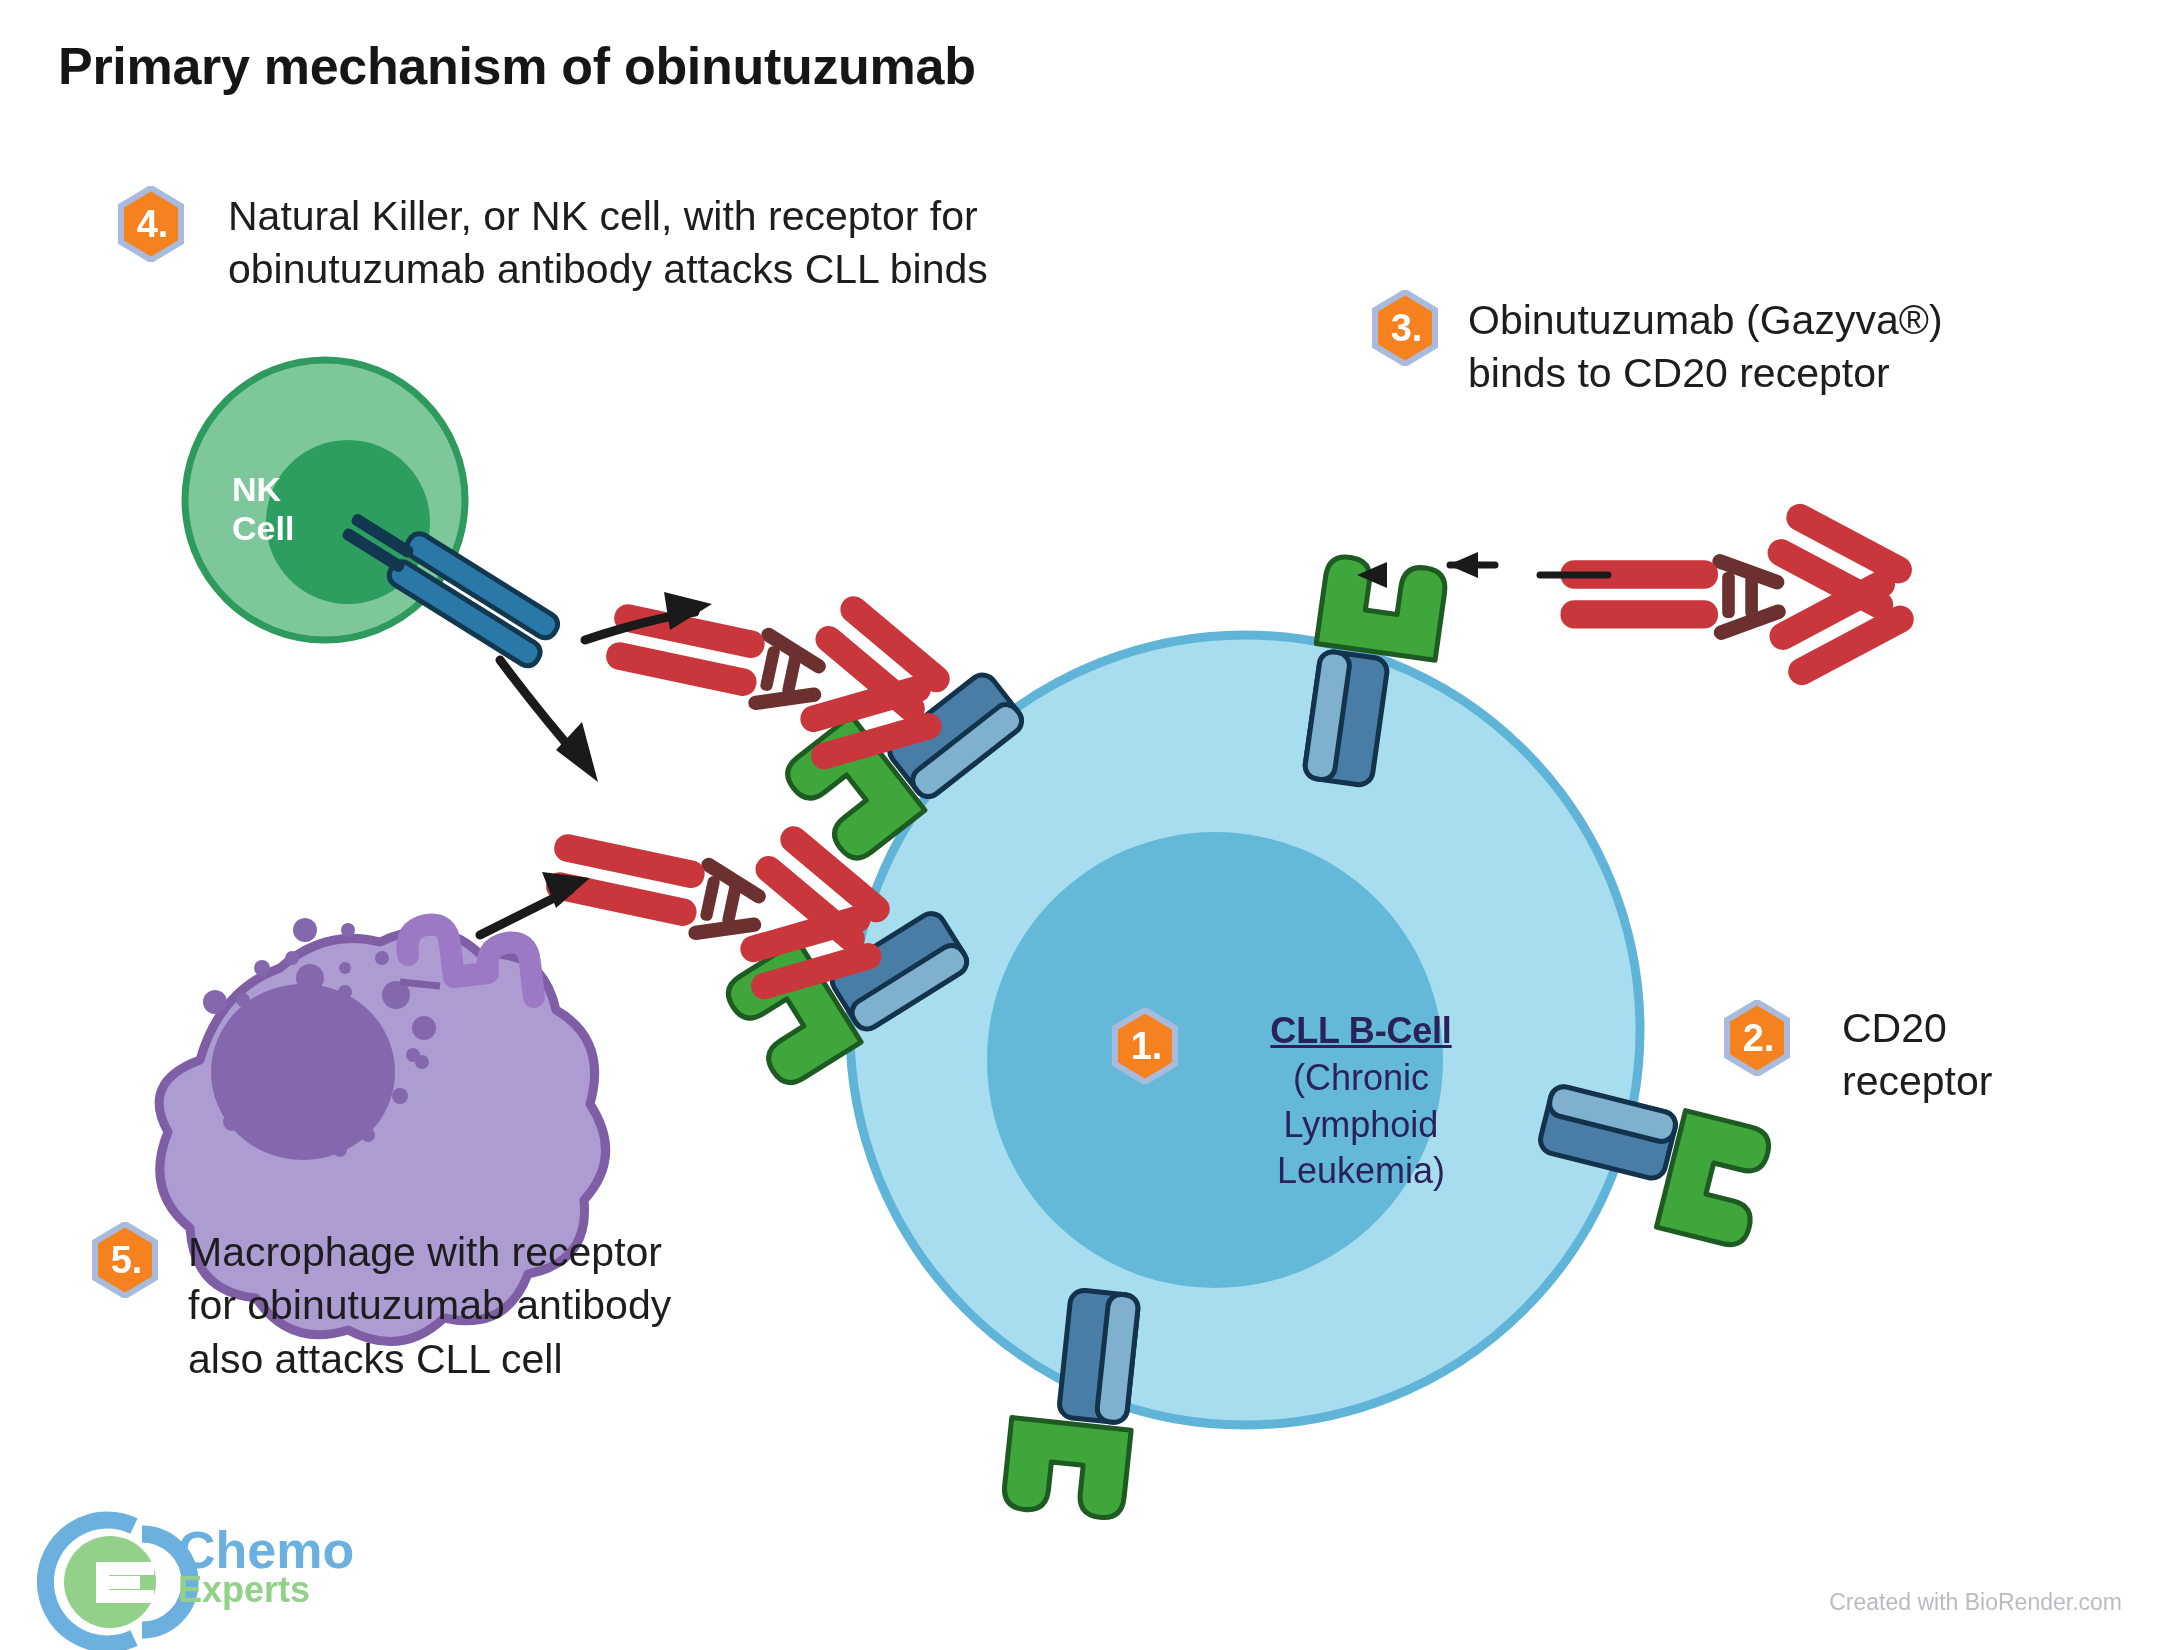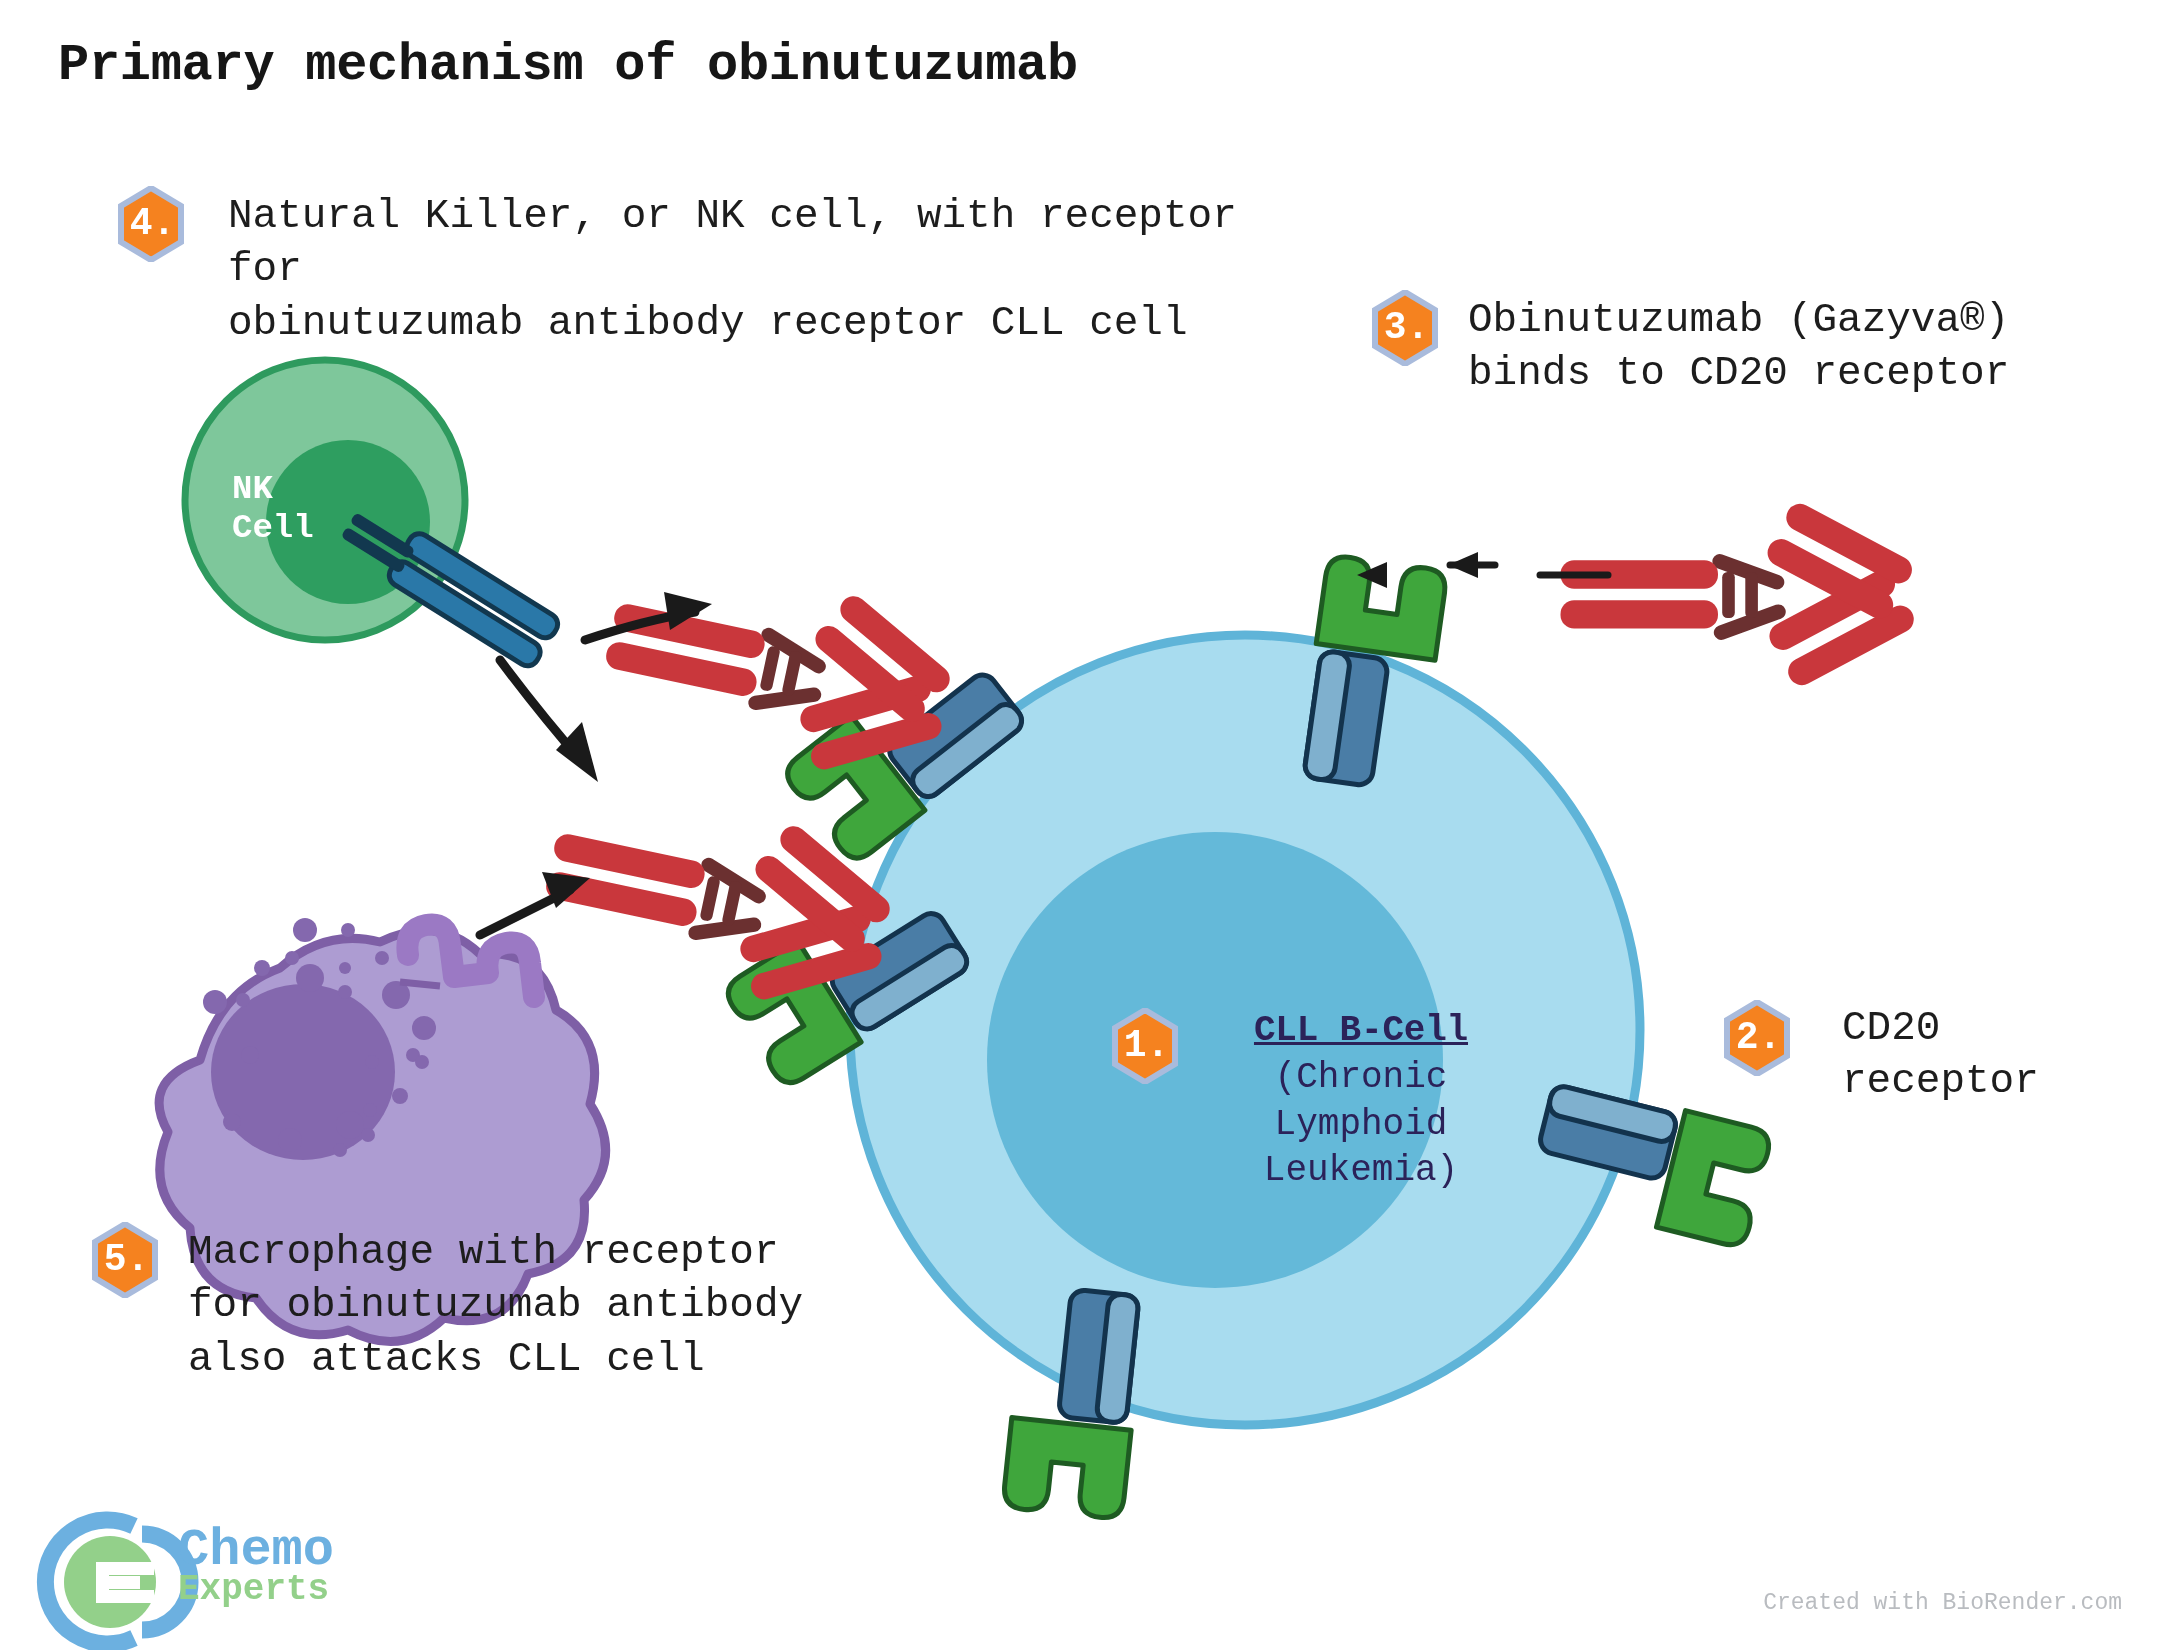--- a/index.html
+++ b/index.html
@@ -3,21 +3,21 @@
 <meta charset="utf-8">
 <style>
   html,body{margin:0;padding:0;}
   body{
     width:2160px;height:1650px;
     background:#ffffff;
     font-family:"Liberation Sans",sans-serif;
     position:relative;
     overflow:hidden;
   }
-  .stage{position:absolute;left:0;top:0;width:2160px;height:1650px;font-family:Liberation Mono, monospace;}
+  .stage{position:absolute;left:0;top:0;width:2160px;height:1650px;}
 
   
   #page-title{
     position:absolute;left:58px;top:36px;
     font-size:52px;font-weight:bold;color:#161616;
     letter-spacing:-0.3px;
     white-space:nowrap;
   }
 
   
@@ -238,21 +238,21 @@
   <div id="page-title">Primary mechanism of obinutuzumab</div>
 
   <div class="hex" style="left:118px;top:186px;">
     <svg class="hexshape" viewBox="0 0 66 76">
       <polygon points="33,2 63,20 63,56 33,74 3,56 3,20" fill="#F5821F" stroke="#A9BBDC" stroke-width="6"></polygon>
     </svg>
     <span class="num">4.</span>
   </div>
   <div class="steptext" style="left:228px;top:190px;width:1070px;">
     <div>Natural Killer, or NK cell, with receptor for</div>
-    <div>obinutuzumab antibody receptor CLL cell</div>
+    <div>obinutuzumab antibody attacks CLL binds</div>
   </div>
 
   <div class="hex" style="left:1372px;top:290px;">
     <svg class="hexshape" viewBox="0 0 66 76">
       <polygon points="33,2 63,20 63,56 33,74 3,56 3,20" fill="#F5821F" stroke="#A9BBDC" stroke-width="6"></polygon>
     </svg>
     <span class="num">3.</span>
   </div>
   <div class="steptext" style="left:1468px;top:294px;width:700px;">
     <div>Obinutuzumab (Gazyva®)</div>

